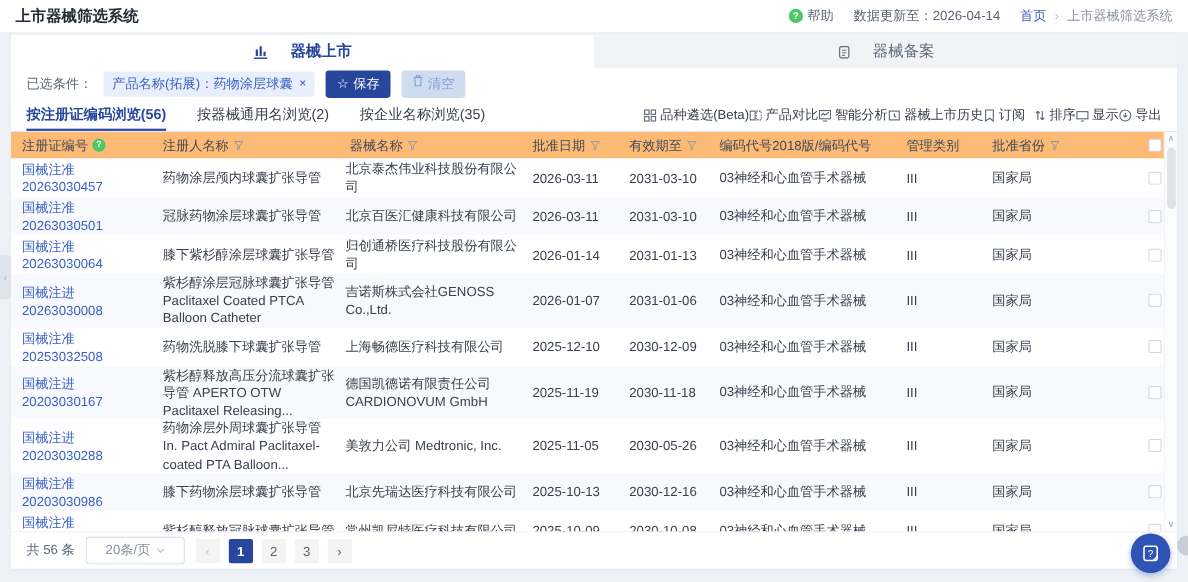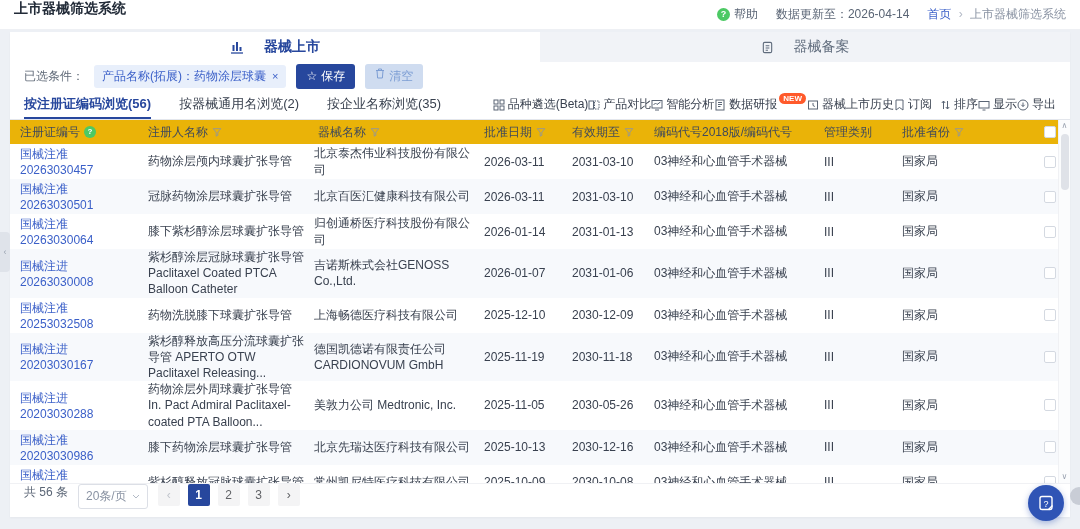--- a/index.html
+++ b/index.html
@@ -1,20 +1,20 @@
 <!DOCTYPE html>
 <html><head>
 <meta charset="utf-8">
 <style>
   * { margin:0; padding:0; box-sizing:border-box; }
   html,body { width:1080px; height:529px; overflow:hidden; background:#edf0f5;
     font-family:"Liberation Sans","DejaVu Sans",sans-serif; font-size:12px; color:#39414f; }
 
   
-  .topbar { height:30px; background:#fff; display:flex; 
+  .topbar { height:30px; background:#fff; display:flex; align-items:center;
     justify-content:space-between; padding:0 14px; border-bottom:1px solid #eef0f4; }
   .app-title { font-size:14px; font-weight:bold; color:#222b38; }
   .topbar-right { display:flex; align-items:center; gap:18px; font-size:12px; color:#5a6575; }
   .help-wrap { display:flex; align-items:center; gap:4px; }
   .help-dot { width:13px; height:13px; border-radius:50%; background:#4cc964; color:#fff;
     font-size:9px; line-height:13px; text-align:center; display:inline-block; font-weight:bold; }
   .crumb-home { color:#3a5fc8; }
   .crumb-sep { color:#b3bac6; margin:0 4px; }
   .crumb-cur { color:#8a93a3; }
 
@@ -48,21 +48,21 @@
     border-bottom:2px solid transparent; }
   .subtab.active { color:#27479d; font-weight:bold; border-bottom-color:#27479d; }
   .toolbar { display:flex; align-items:center; gap:0; font-size:12px; color:#39414f; }
   .tool { display:flex; align-items:center; gap:3px; cursor:pointer; position:relative; }
   .tool svg { display:block; }
   .badge-new { background:#ff5a2b; color:#fff; font-size:8px; font-weight:bold;
     border-radius:7px; padding:1px 4px; position:relative; top:-6px; left:-1px; }
   .tool-gap { width:8px; }
 
   
-  .thead { height:24px; background:#eab308; display:flex; align-items:center;
+  .thead { height:24px; background:#fdba74; display:flex; align-items:center;
     font-size:12px; color:#414a5a; }
   .cell { padding-left:10px; overflow:hidden; }
   .c0{width:128px;} .c1{width:166px;} .c2{width:170px;} .c3{width:88px;}
   .c4{width:82px;} .c5{width:170px;} .c6{width:78px;} .c7{width:138px;}
   .c8{width:40px; display:flex; justify-content:center; padding-left:0;}
   .hcell { display:flex; align-items:center; gap:4px; }
   .help-green { width:12px; height:12px; border-radius:50%; background:#4cc964; color:#fff;
     font-size:8px; line-height:12px; text-align:center; font-weight:bold; flex:none; }
   .tbody { height:339px; overflow:hidden; position:relative; }
   .trow { display:flex; align-items:center; min-height:35px; background:#fff; }
@@ -75,23 +75,23 @@
 
   
   .vscroll { position:absolute; right:0; top:88px; width:12px; height:363px;
     background:#fbfcfd; border-left:1px solid #f0f1f4; display:flex; flex-direction:column;
     align-items:center; justify-content:space-between; padding:2px 0; }
   .varrow { color:#9aa2b0; font-size:8px; line-height:8px; cursor:pointer; }
   .vthumb { position:absolute; top:14px; left:2px; width:8px; height:56px;
     background:#dfe2e8; border-radius:4px; }
 
   
-  .pager { height:34px; display:flex; align-items:flex-start; gap:10px; padding:0 14px;
+  .pager { height:34px; display:flex; align-items:center; gap:10px; padding:0 14px;
     border-top:1px solid #f0f1f4; color:#5a6575; }
-  .psize { border:1px solid #dcdfe6; border-radius:3px; padding:3px 7px; color:#8a93a3;
+  .psize { border:1px solid #dcdfe6; border-radius:3px; padding:3px 17px; color:#8a93a3;
     display:flex; align-items:center; gap:5px; cursor:pointer; }
   .pbtns { display:flex; gap:8px; align-items:center; }
   .pbtn { min-width:22px; height:22px; border-radius:2px; background:#f4f4f5; color:#606266;
     display:flex; align-items:center; justify-content:center; cursor:pointer; font-size:12px; }
   .pbtn.active { background:#27479d; color:#fff; font-weight:bold; }
   .pbtn.dis { color:#c0c4cc; }
 
   
   .left-handle { position:absolute; left:0; top:232px; width:10px; height:40px;
     background:#dfe3ea; border-radius:0 4px 4px 0; color:#9aa2b0; font-size:9px;
@@ -185,28 +185,20 @@
       </span>
       <span class="tool">
         <svg width="12" height="12" viewBox="0 0 12 12">
           <rect x="1" y="1.5" width="10" height="7.5" fill="none" stroke="#5a6575"></rect>
           <path d="M2.5 6l2-2 1.5 1.5L9.5 3M4 11h4" fill="none" stroke="#5a6575"></path>
         </svg>
         <span>智能分析</span>
       </span>
       <span class="tool">
         <svg width="12" height="12" viewBox="0 0 12 12">
-          <rect x="2" y="1" width="8" height="10" fill="none" stroke="#5a6575"></rect>
-          <path d="M4 3.5h4M4 5.5h4M4 7.5h2.5" stroke="#5a6575"></path>
-        </svg>
-        <span>数据研报</span>
-        <span class="badge-new">NEW</span>
-      </span>
-      <span class="tool">
-        <svg width="12" height="12" viewBox="0 0 12 12">
           <rect x="1.5" y="2" width="9" height="8" fill="none" stroke="#5a6575"></rect>
           <path d="M6 4v2.5l1.8 1" fill="none" stroke="#5a6575"></path>
         </svg>
         <span>器械上市历史</span>
       </span>
       <span class="tool">
         <svg width="11" height="12" viewBox="0 0 11 12">
           <path d="M2 1h7v10L5.5 8.5 2 11V1z" fill="none" stroke="#5a6575"></path>
         </svg>
         <span>订阅</span>

